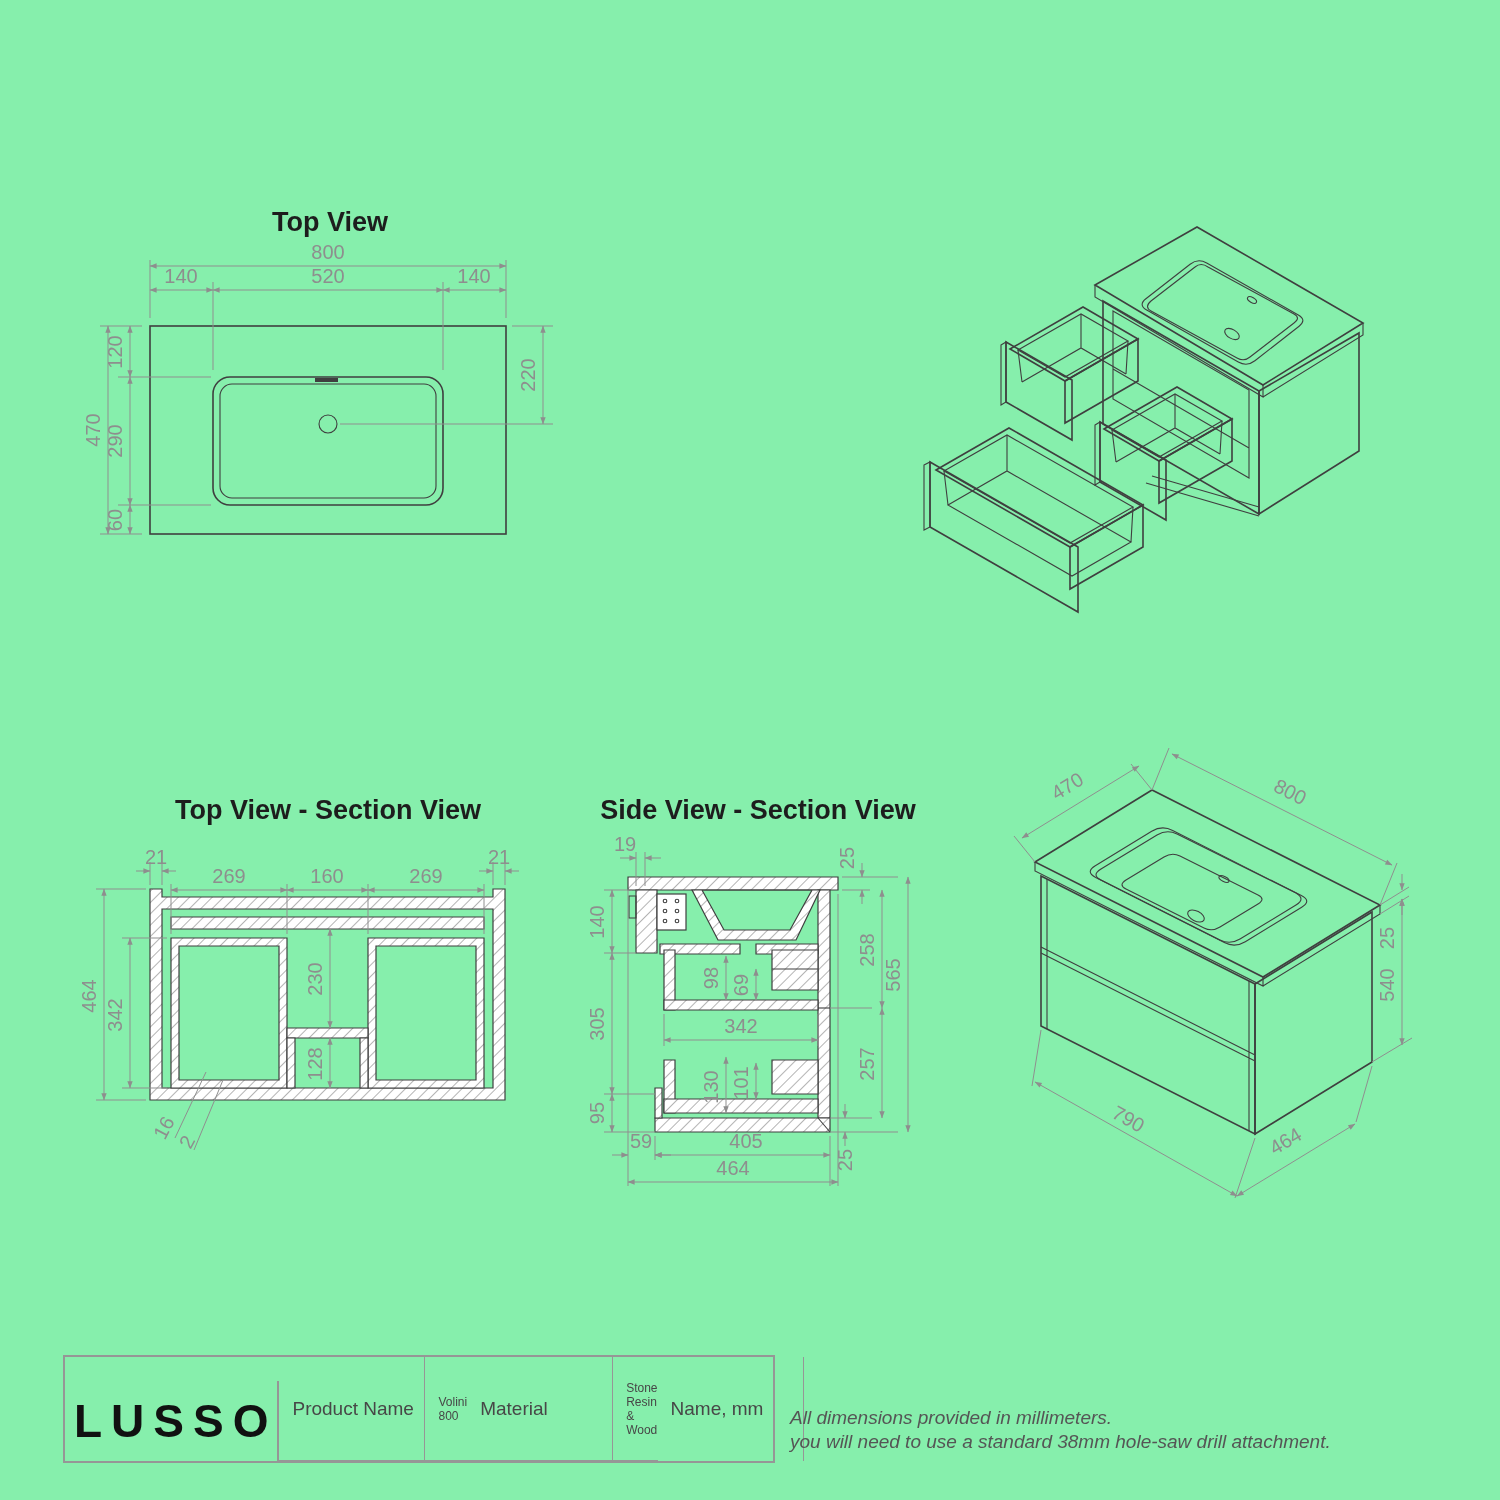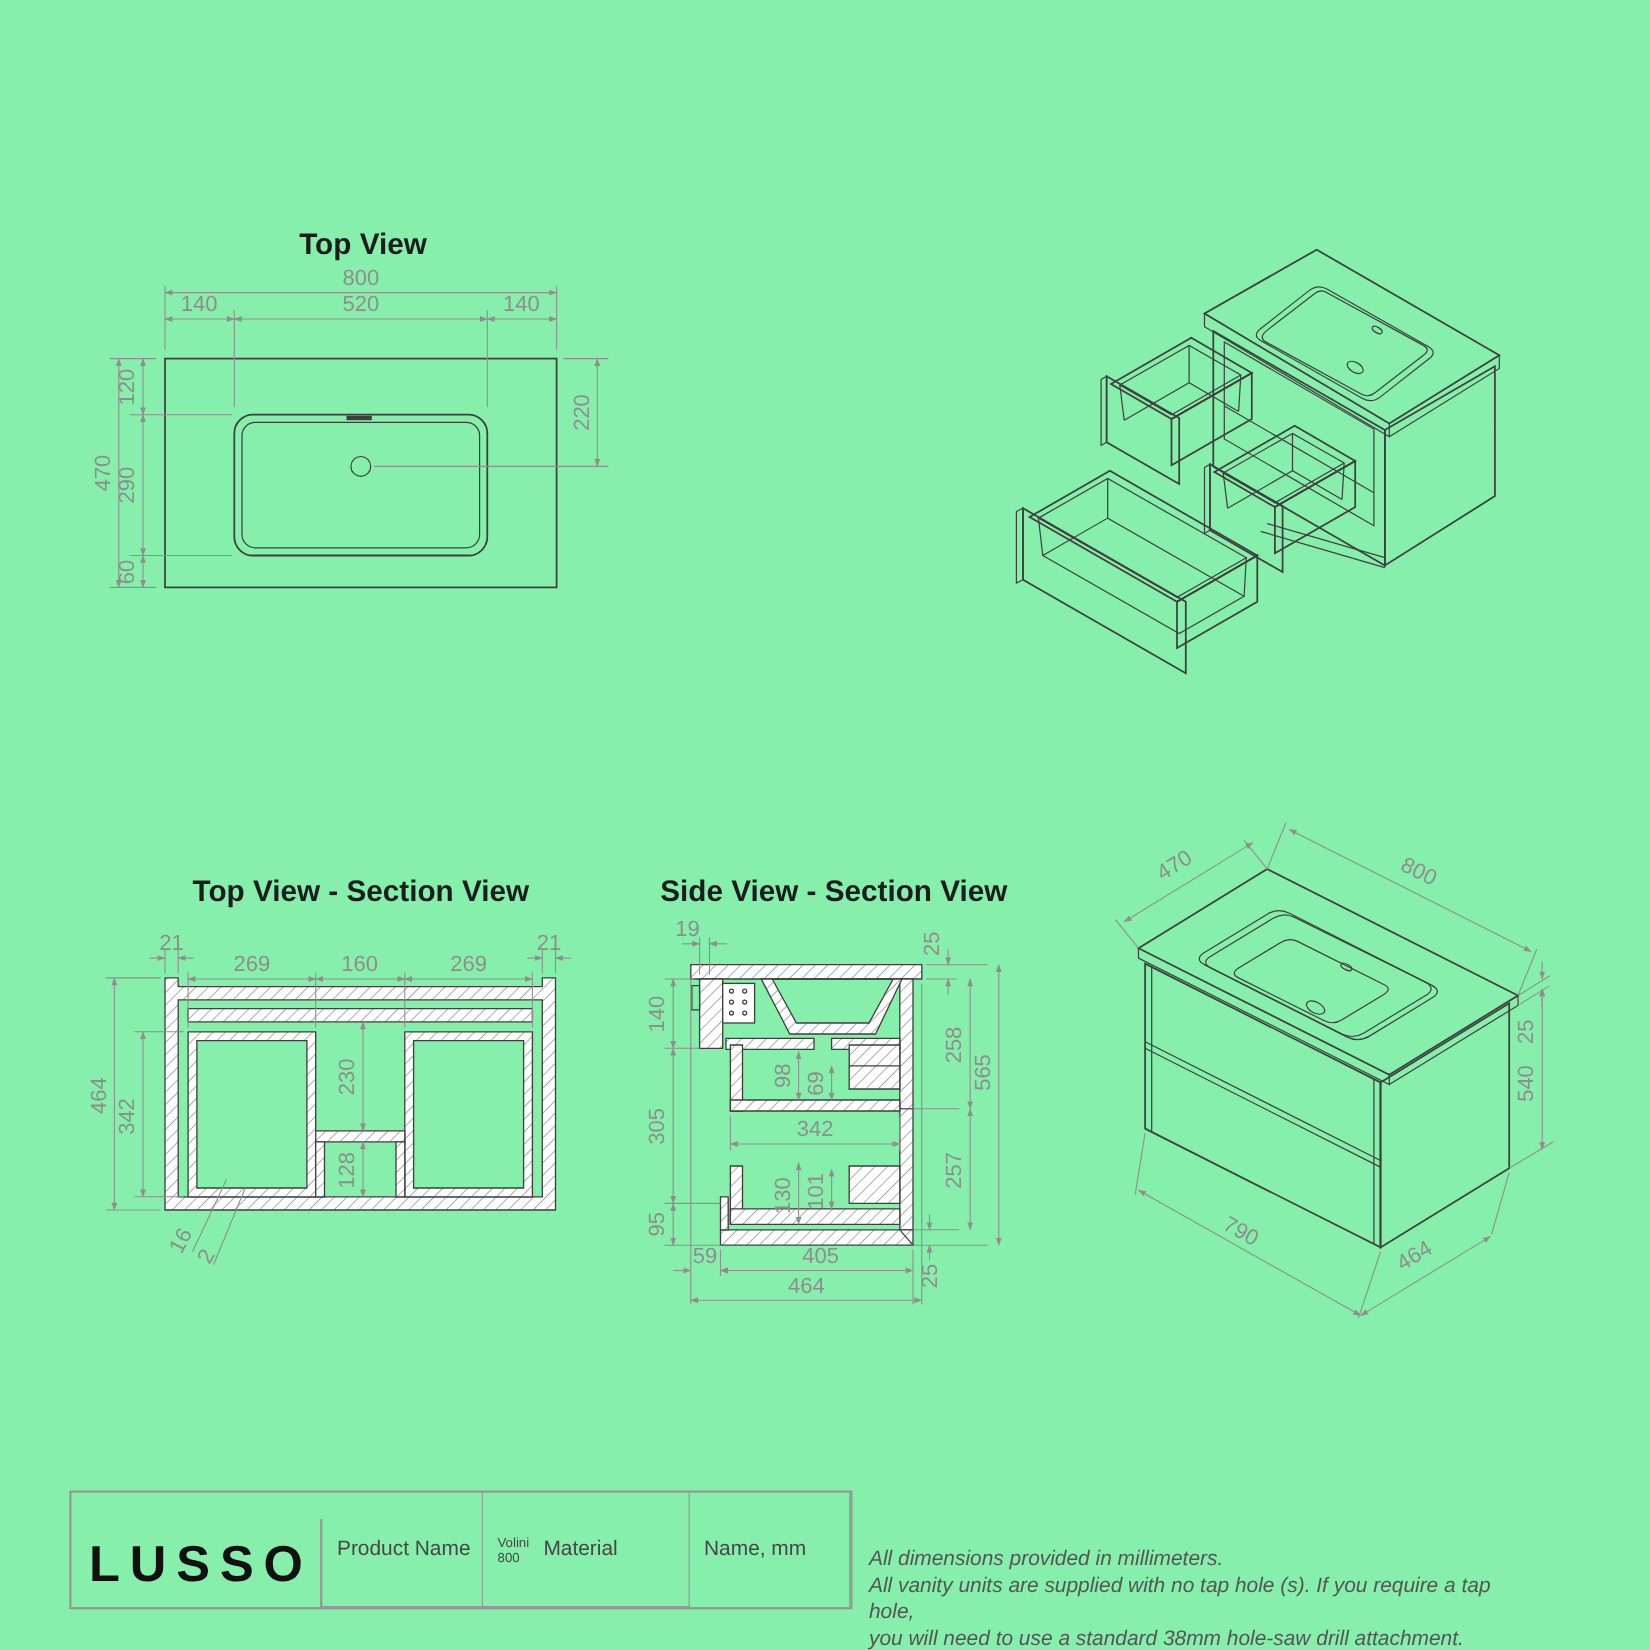--- a/index.html
+++ b/index.html
@@ -293,25 +293,25 @@
     <div class="logo-cell">
       <div class="logo">LUSSO</div>
     </div>
     <div class="rows">
       <div class="trow">
         <div class="tlabel">Product Name</div>
         <div class="tvalue">Volini 800</div>
       </div>
       <div class="trow">
         <div class="tlabel">Material</div>
+        <div class="tvalue">Stone Resin &amp; Wood</div>
       </div>
       <div class="trow">
         <div class="tlabel">Name, mm</div>
       </div>
     </div>
   </div>
 
   <div class="notes">
     <div>All dimensions provided in millimeters.</div>
-    <div>All vanity units are supplied with no tap hole (s). If you require a tap hole,</div>
     <div>you will need to use a standard 38mm hole-saw drill attachment.</div>
   </div>
 </div>
 
 </body></html>

